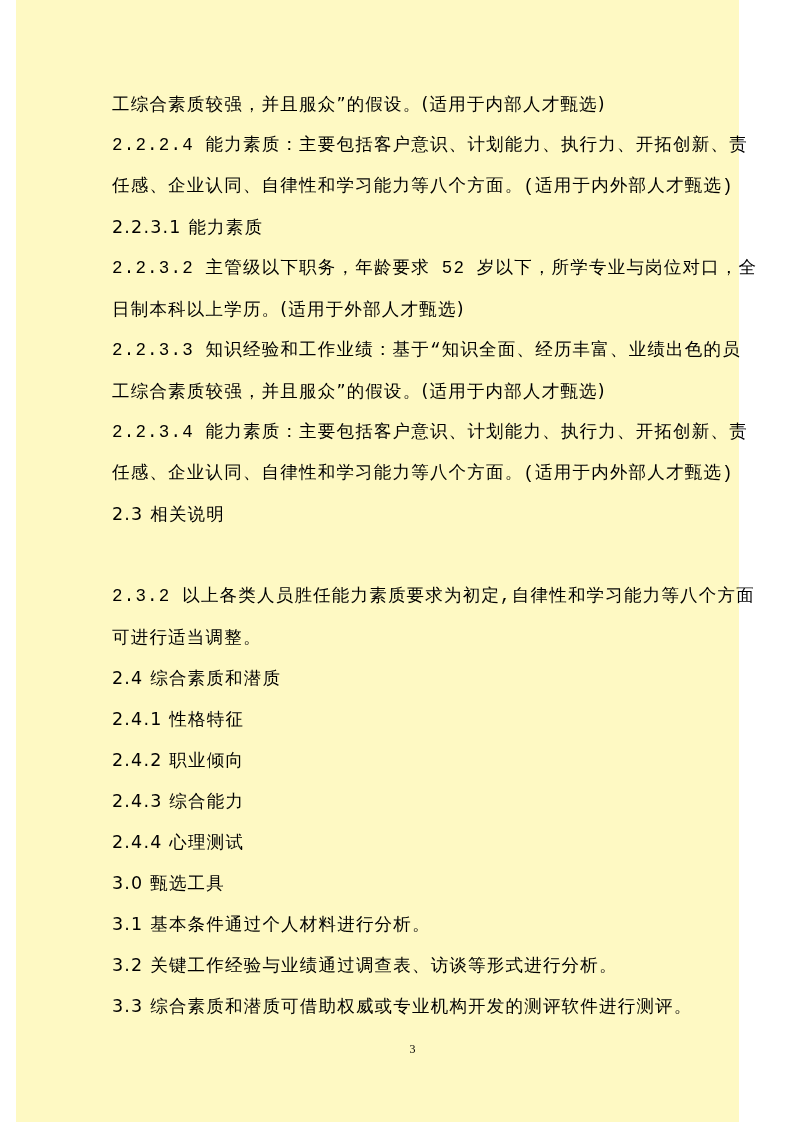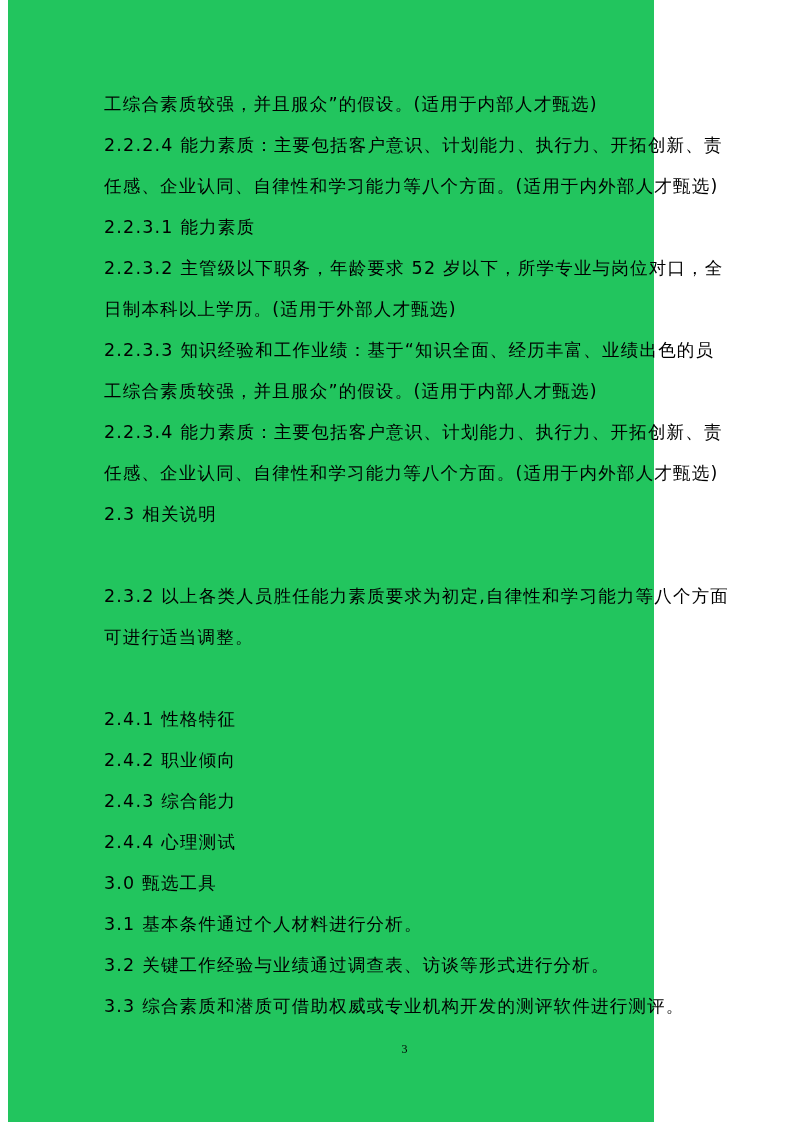--- a/index.html
+++ b/index.html
@@ -1,41 +1,42 @@
 <!DOCTYPE html>
 <html><head>
 <meta charset="utf-8">
 <style>
   html, body { margin: 0; padding: 0; background: #ffffff; }
   body { width: 793px; height: 1122px; position: relative; overflow: hidden;
          font-family: "DejaVu Sans", sans-serif; color: #000; }
-  .page { position: absolute; left: 8px; top: 0; width: 646px; height: 1122px; background: #22c55e; }
+  .page { position: absolute; left: 16px; top: 0; width: 723px; height: 1122px; background: #fef9c3; }
   .line { position: absolute; left: 96px; width: 610px; font-size: 17.5px; line-height: 24px;
           white-space: nowrap; letter-spacing: 1.2px; }
-  .justify { text-align: justify; text-align-last: justify; }
+  .justify { text-align: justify; text-align-last: justify; font-family: Liberation Mono, monospace; }
   .page-num { position: absolute; top: 1042px; left: 0; width: 793px; text-align: center;
               font-family: "Liberation Serif", serif; font-size: 12px; }
 </style>
 </head>
 <body>
 
 <div class="page">
   <div class="line" style="top:92px">工综合素质较强，并且服众”的假设。(适用于内部人才甄选)</div>
   <div class="line justify" style="top:133px">2.2.2.4 能力素质：主要包括客户意识、计划能力、执行力、开拓创新、责</div>
   <div class="line justify" style="top:174px">任感、企业认同、自律性和学习能力等八个方面。(适用于内外部人才甄选)</div>
   <div class="line" style="top:215px">2.2.3.1 能力素质</div>
   <div class="line justify" style="top:256px">2.2.3.2 主管级以下职务，年龄要求 52 岁以下，所学专业与岗位对口，全</div>
   <div class="line" style="top:297px">日制本科以上学历。(适用于外部人才甄选)</div>
   <div class="line justify" style="top:338px">2.2.3.3 知识经验和工作业绩：基于“知识全面、经历丰富、业绩出色的员</div>
   <div class="line" style="top:379px">工综合素质较强，并且服众”的假设。(适用于内部人才甄选)</div>
   <div class="line justify" style="top:420px">2.2.3.4 能力素质：主要包括客户意识、计划能力、执行力、开拓创新、责</div>
   <div class="line justify" style="top:461px">任感、企业认同、自律性和学习能力等八个方面。(适用于内外部人才甄选)</div>
   <div class="line" style="top:502px">2.3 相关说明</div>
   <div class="line justify" style="top:584px">2.3.2 以上各类人员胜任能力素质要求为初定,自律性和学习能力等八个方面</div>
   <div class="line" style="top:625px">可进行适当调整。</div>
+  <div class="line" style="top:666px">2.4 综合素质和潜质</div>
   <div class="line" style="top:707px">2.4.1 性格特征</div>
   <div class="line" style="top:748px">2.4.2 职业倾向</div>
   <div class="line" style="top:789px">2.4.3 综合能力</div>
   <div class="line" style="top:830px">2.4.4 心理测试</div>
   <div class="line" style="top:871px">3.0 甄选工具</div>
   <div class="line" style="top:912px">3.1 基本条件通过个人材料进行分析。</div>
   <div class="line" style="top:953px">3.2 关键工作经验与业绩通过调查表、访谈等形式进行分析。</div>
   <div class="line" style="top:994px">3.3 综合素质和潜质可借助权威或专业机构开发的测评软件进行测评。</div>
   <div class="page-num">3</div>
 </div>

